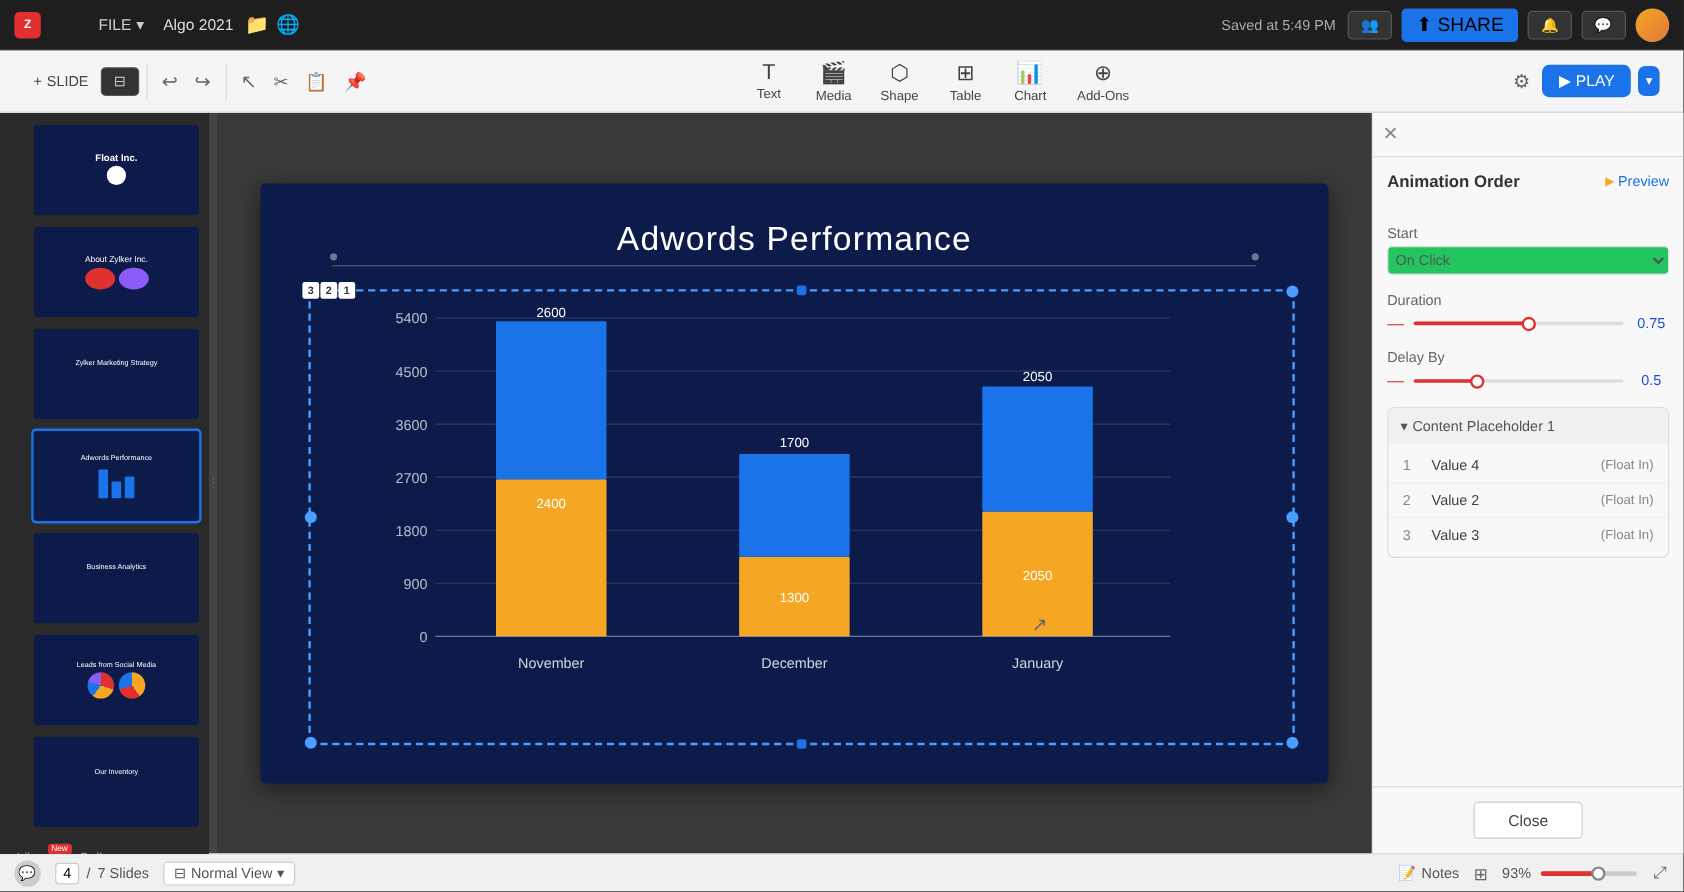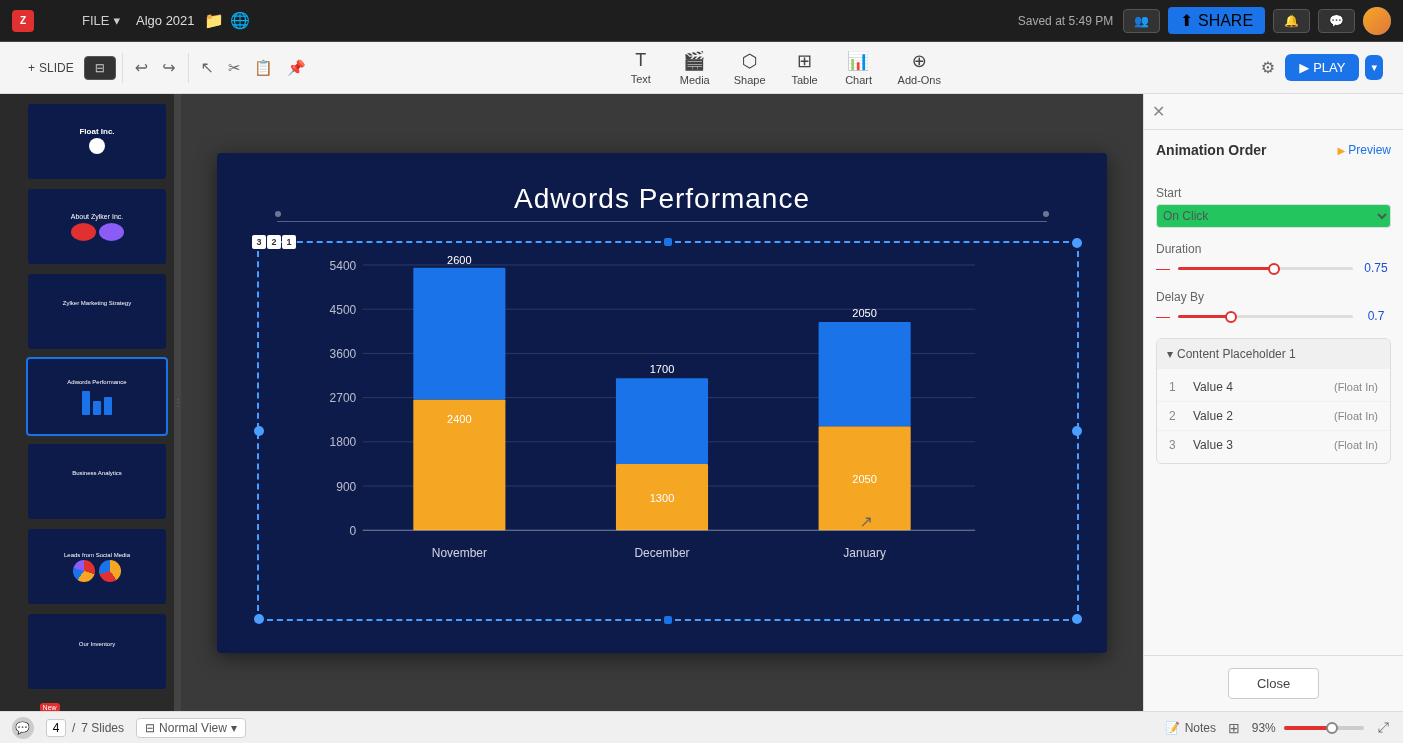--- a/index.html
+++ b/index.html
@@ -445,21 +445,21 @@
 
       <div class="animate-row">
         <div class="animate-label">Delay By</div>
         <div class="animate-control">
           <span style="color:#e03030;font-size:14px;cursor:pointer;">—</span>
           <div class="animate-slider">
             <div class="animate-slider-fill" style="width:30%;">
               <div class="animate-slider-thumb"></div>
             </div>
           </div>
-          <span class="animate-val">0.7</span>
+          <span class="animate-val">0.5</span>
         </div>
       </div>
 
       <div class="placeholder-section">
         <div class="placeholder-header">
           <span>▾</span>
           <span>Content Placeholder 1</span>
         </div>
         <div class="placeholder-items">
           <div class="placeholder-item">

